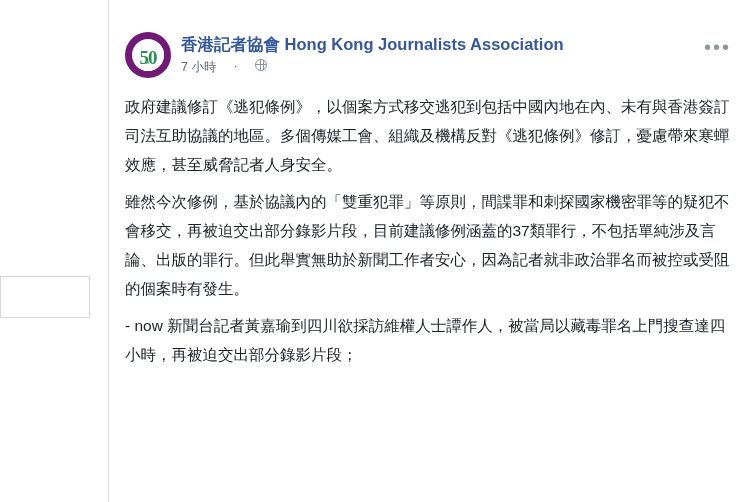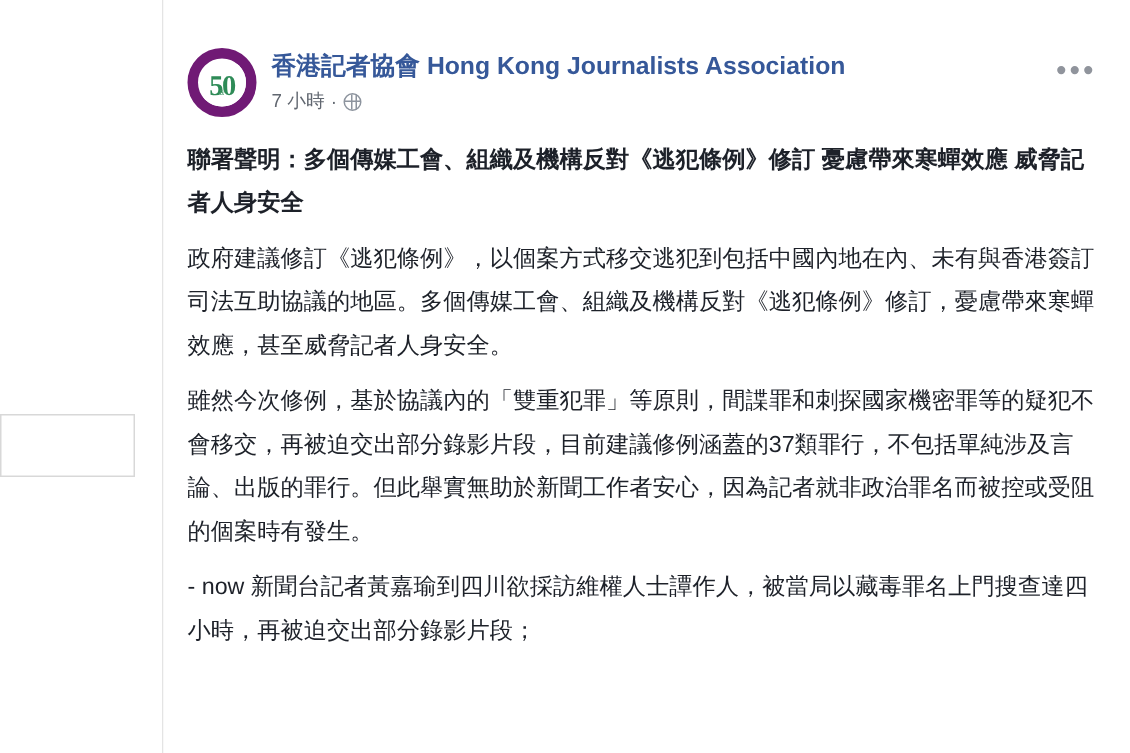--- a/index.html
+++ b/index.html
@@ -113,24 +113,25 @@
   .page-name {
     font-size: 16.5px;
     font-weight: bold;
     color: #365899;
     line-height: 20px;
     white-space: nowrap;
     text-align: center;
   }
   .meta-row {
     display: flex;
-    align-items: center;
+    align-items: flex-start;
     margin-top: 5px;
     font-size: 12.5px;
     color: #616770;
+    gap: 13px;
   }
   .meta-sep {
     margin: 0 4px;
     color: #616770;
   }
   .globe-icon {
     display: inline-block;
     width: 12px;
     height: 12px;
     border-radius: 50%;
@@ -207,20 +208,19 @@
           <span>7 小時</span>
           <span class="meta-sep">·</span>
           <span class="globe-icon"></span>
         </div>
       </div>
 
       <div class="more-btn">•••</div>
     </div>
 
     <div class="post-body">
-      <p class="bold">聯署聲明：多個傳媒工會、組織及機構反對《逃犯條例》修訂 憂慮帶來寒蟬效應 威脅記者人身安全</p>
       <p>政府建議修訂《逃犯條例》，以個案方式移交逃犯到包括中國內地在內、未有與香港簽訂司法互助協議的地區。多個傳媒工會、組織及機構反對《逃犯條例》修訂，憂慮帶來寒蟬效應，甚至威脅記者人身安全。</p>
       <p>雖然今次修例，基於協議內的「雙重犯罪」等原則，間諜罪和刺探國家機密罪等的疑犯不會移交，再被迫交出部分錄影片段，目前建議修例涵蓋的37類罪行，不包括單純涉及言論、出版的罪行。但此舉實無助於新聞工作者安心，因為記者就非政治罪名而被控或受阻的個案時有發生。</p>
       <p>- now 新聞台記者黃嘉瑜到四川欲採訪維權人士譚作人，被當局以藏毒罪名上門搜查達四小時，再被迫交出部分錄影片段；</p>
     </div>
 
   </div>
 </div>
 
 </body></html>

